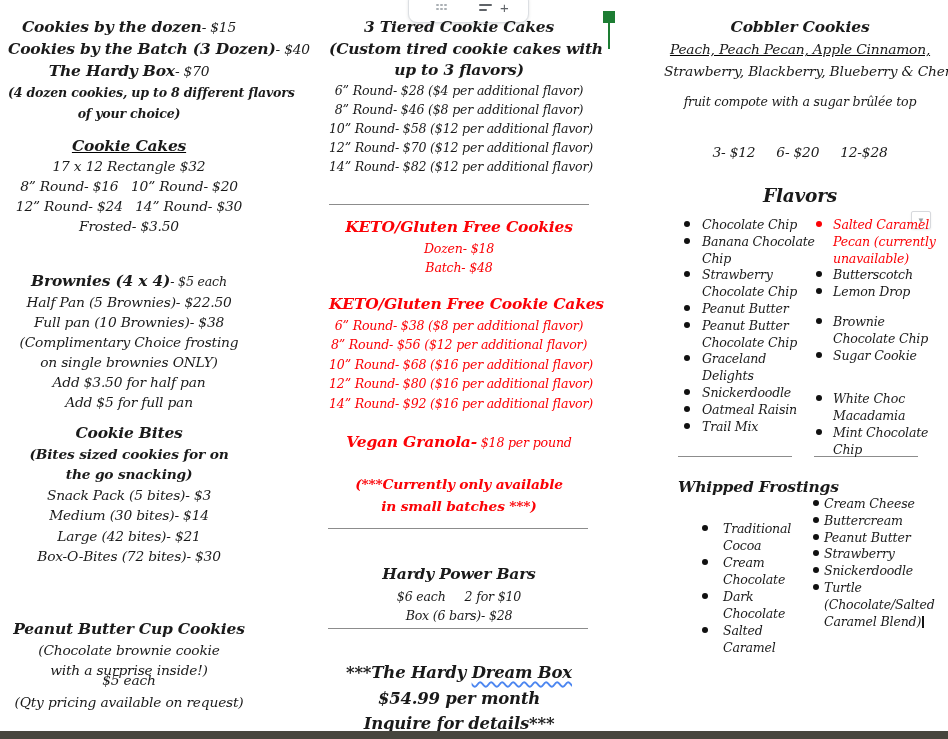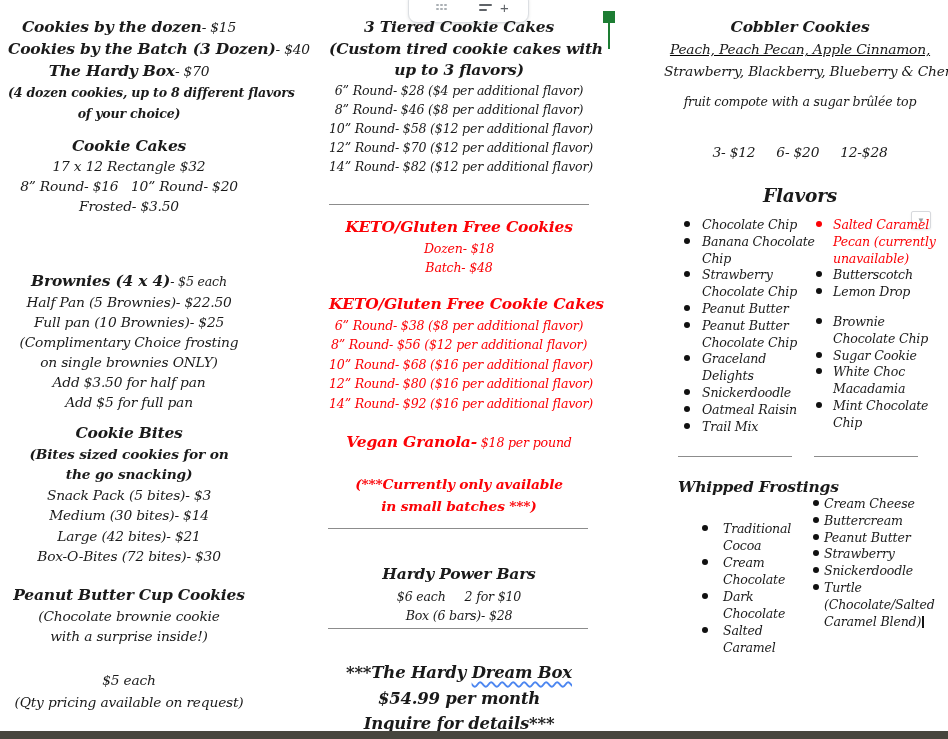--- a/index.html
+++ b/index.html
@@ -77,44 +77,45 @@
 
   <div class="col" id="col-left" style="left: 8px; width: 242px;">
       <div class="block" style="top: 16px;">
         <div class="line" style="line-height: 21px;"><span class="run sz-lg b">Cookies by the dozen</span><span class="run sz-md">- $15</span></div>
         <div class="line" style="line-height: 21px;"><span class="run sz-lg b">Cookies by the Batch (3 Dozen)</span><span class="run sz-md">- $40</span></div>
         <div class="line" style="line-height: 21px;"><span class="run sz-lg b">The Hardy Box</span><span class="run sz-md">- $70</span></div>
         <div class="line" style="line-height: 19.5px;"><span class="run sz-sm b">(4 dozen cookies, up to 8 different flavors</span></div>
         <div class="line" style="line-height: 19.5px;"><span class="run sz-sm b">of your choice)</span></div>
       </div>
       <div class="block" style="top: 136px;">
-        <div class="line" style="line-height: 20px;"><span class="run sz-lg b">Cookie Cakes</span></div>
+        <div class="line" style="line-height: 20px; text-decoration: underline;"><span class="run sz-lg b">Cookie Cakes</span></div>
         <div class="line" style="line-height: 20px;"><span class="run sz-md">17 x 12 Rectangle $32</span></div>
         <div class="line" style="line-height: 20px;"><span class="run sz-md">8” Round- $16   10” Round- $20</span></div>
+        <div class="line" style="line-height: 20px;"><span class="run sz-md">12” Round- $24   14” Round- $30</span></div>
         <div class="line" style="line-height: 20px;"><span class="run sz-md">Frosted- $3.50</span></div>
       </div>
       <div class="block" style="top: 271px;">
         <div class="line" style="line-height: 20px;"><span class="run sz-lg b">Brownies (4 x 4)</span><span class="run sz-sm">- $5 each</span></div>
         <div class="line" style="line-height: 20px;"><span class="run sz-md">Half Pan (5 Brownies)- $22.50</span></div>
-        <div class="line" style="line-height: 20px;"><span class="run sz-md">Full pan (10 Brownies)- $25</span></div>
+        <div class="line" style="line-height: 20px;"><span class="run sz-md">Full pan (10 Brownies)- $38</span></div>
         <div class="line" style="line-height: 20px;"><span class="run sz-md">(Complimentary Choice frosting</span></div>
         <div class="line" style="line-height: 20px;"><span class="run sz-md">on single brownies ONLY)</span></div>
         <div class="line" style="line-height: 20px;"><span class="run sz-md">Add $3.50 for half pan</span></div>
         <div class="line" style="line-height: 20px;"><span class="run sz-md">Add $5 for full pan</span></div>
       </div>
       <div class="block" style="top: 423px;">
         <div class="line" style="line-height: 20.5px;"><span class="run sz-lg b">Cookie Bites</span></div>
         <div class="line" style="line-height: 20.5px;"><span class="run sz-md b">(Bites sized cookies for on</span></div>
         <div class="line" style="line-height: 20.5px;"><span class="run sz-md b">the go snacking)</span></div>
         <div class="line" style="line-height: 20.5px;"><span class="run sz-md">Snack Pack (5 bites)- $3</span></div>
         <div class="line" style="line-height: 20.5px;"><span class="run sz-md">Medium (30 bites)- $14</span></div>
         <div class="line" style="line-height: 20.5px;"><span class="run sz-md">Large (42 bites)- $21</span></div>
         <div class="line" style="line-height: 20.5px;"><span class="run sz-md">Box-O-Bites (72 bites)- $30</span></div>
       </div>
-      <div class="block" style="top: 585px;">
+      <div class="block" style="top: 619px;">
         <div class="line" style="line-height: 20.5px;"><span class="run sz-lg b">Peanut Butter Cup Cookies</span></div>
         <div class="line" style="line-height: 20.5px;"><span class="run sz-md">(Chocolate brownie cookie</span></div>
         <div class="line" style="line-height: 20.5px;"><span class="run sz-md">with a surprise inside!)</span></div>
       </div>
       <div class="block" style="top: 669px;">
         <div class="line" style="line-height: 21px;"><span class="run sz-md">$5 each</span></div>
         <div class="line" style="line-height: 21px;"><span class="run sz-md">(Qty pricing available on request)</span></div>
       </div>
     </div>
   <div class="col" id="col-middle" style="left: 329px; width: 260px;">
@@ -275,21 +276,21 @@
           <div class="line" style="line-height: 15.8px; margin-top: 13px;"><span class="run sz-sm">Brownie</span></div>
           <div class="line" style="line-height: 15.8px;"><span class="run sz-sm">Chocolate Chip</span></div>
         </div>
       </div>
       <div class="bitem" style="padding-left: 17px;">
         <span class="bdot"></span>
         <div class="btxt">
           <div class="line" style="line-height: 15.8px;"><span class="run sz-sm">Sugar Cookie</span></div>
         </div>
       </div>
-      <div class="bitem" style="padding-left: 17px;">
+      <div class="bitem" style="padding-left: 17px; margin-top: 27px;">
         <span class="bdot"></span>
         <div class="btxt">
           <div class="line" style="line-height: 15.8px;"><span class="run sz-sm">White Choc</span></div>
           <div class="line" style="line-height: 15.8px;"><span class="run sz-sm">Macadamia</span></div>
         </div>
       </div>
       <div class="bitem" style="padding-left: 17px;">
         <span class="bdot"></span>
         <div class="btxt">
           <div class="line" style="line-height: 15.8px;"><span class="run sz-sm">Mint Chocolate</span></div>

